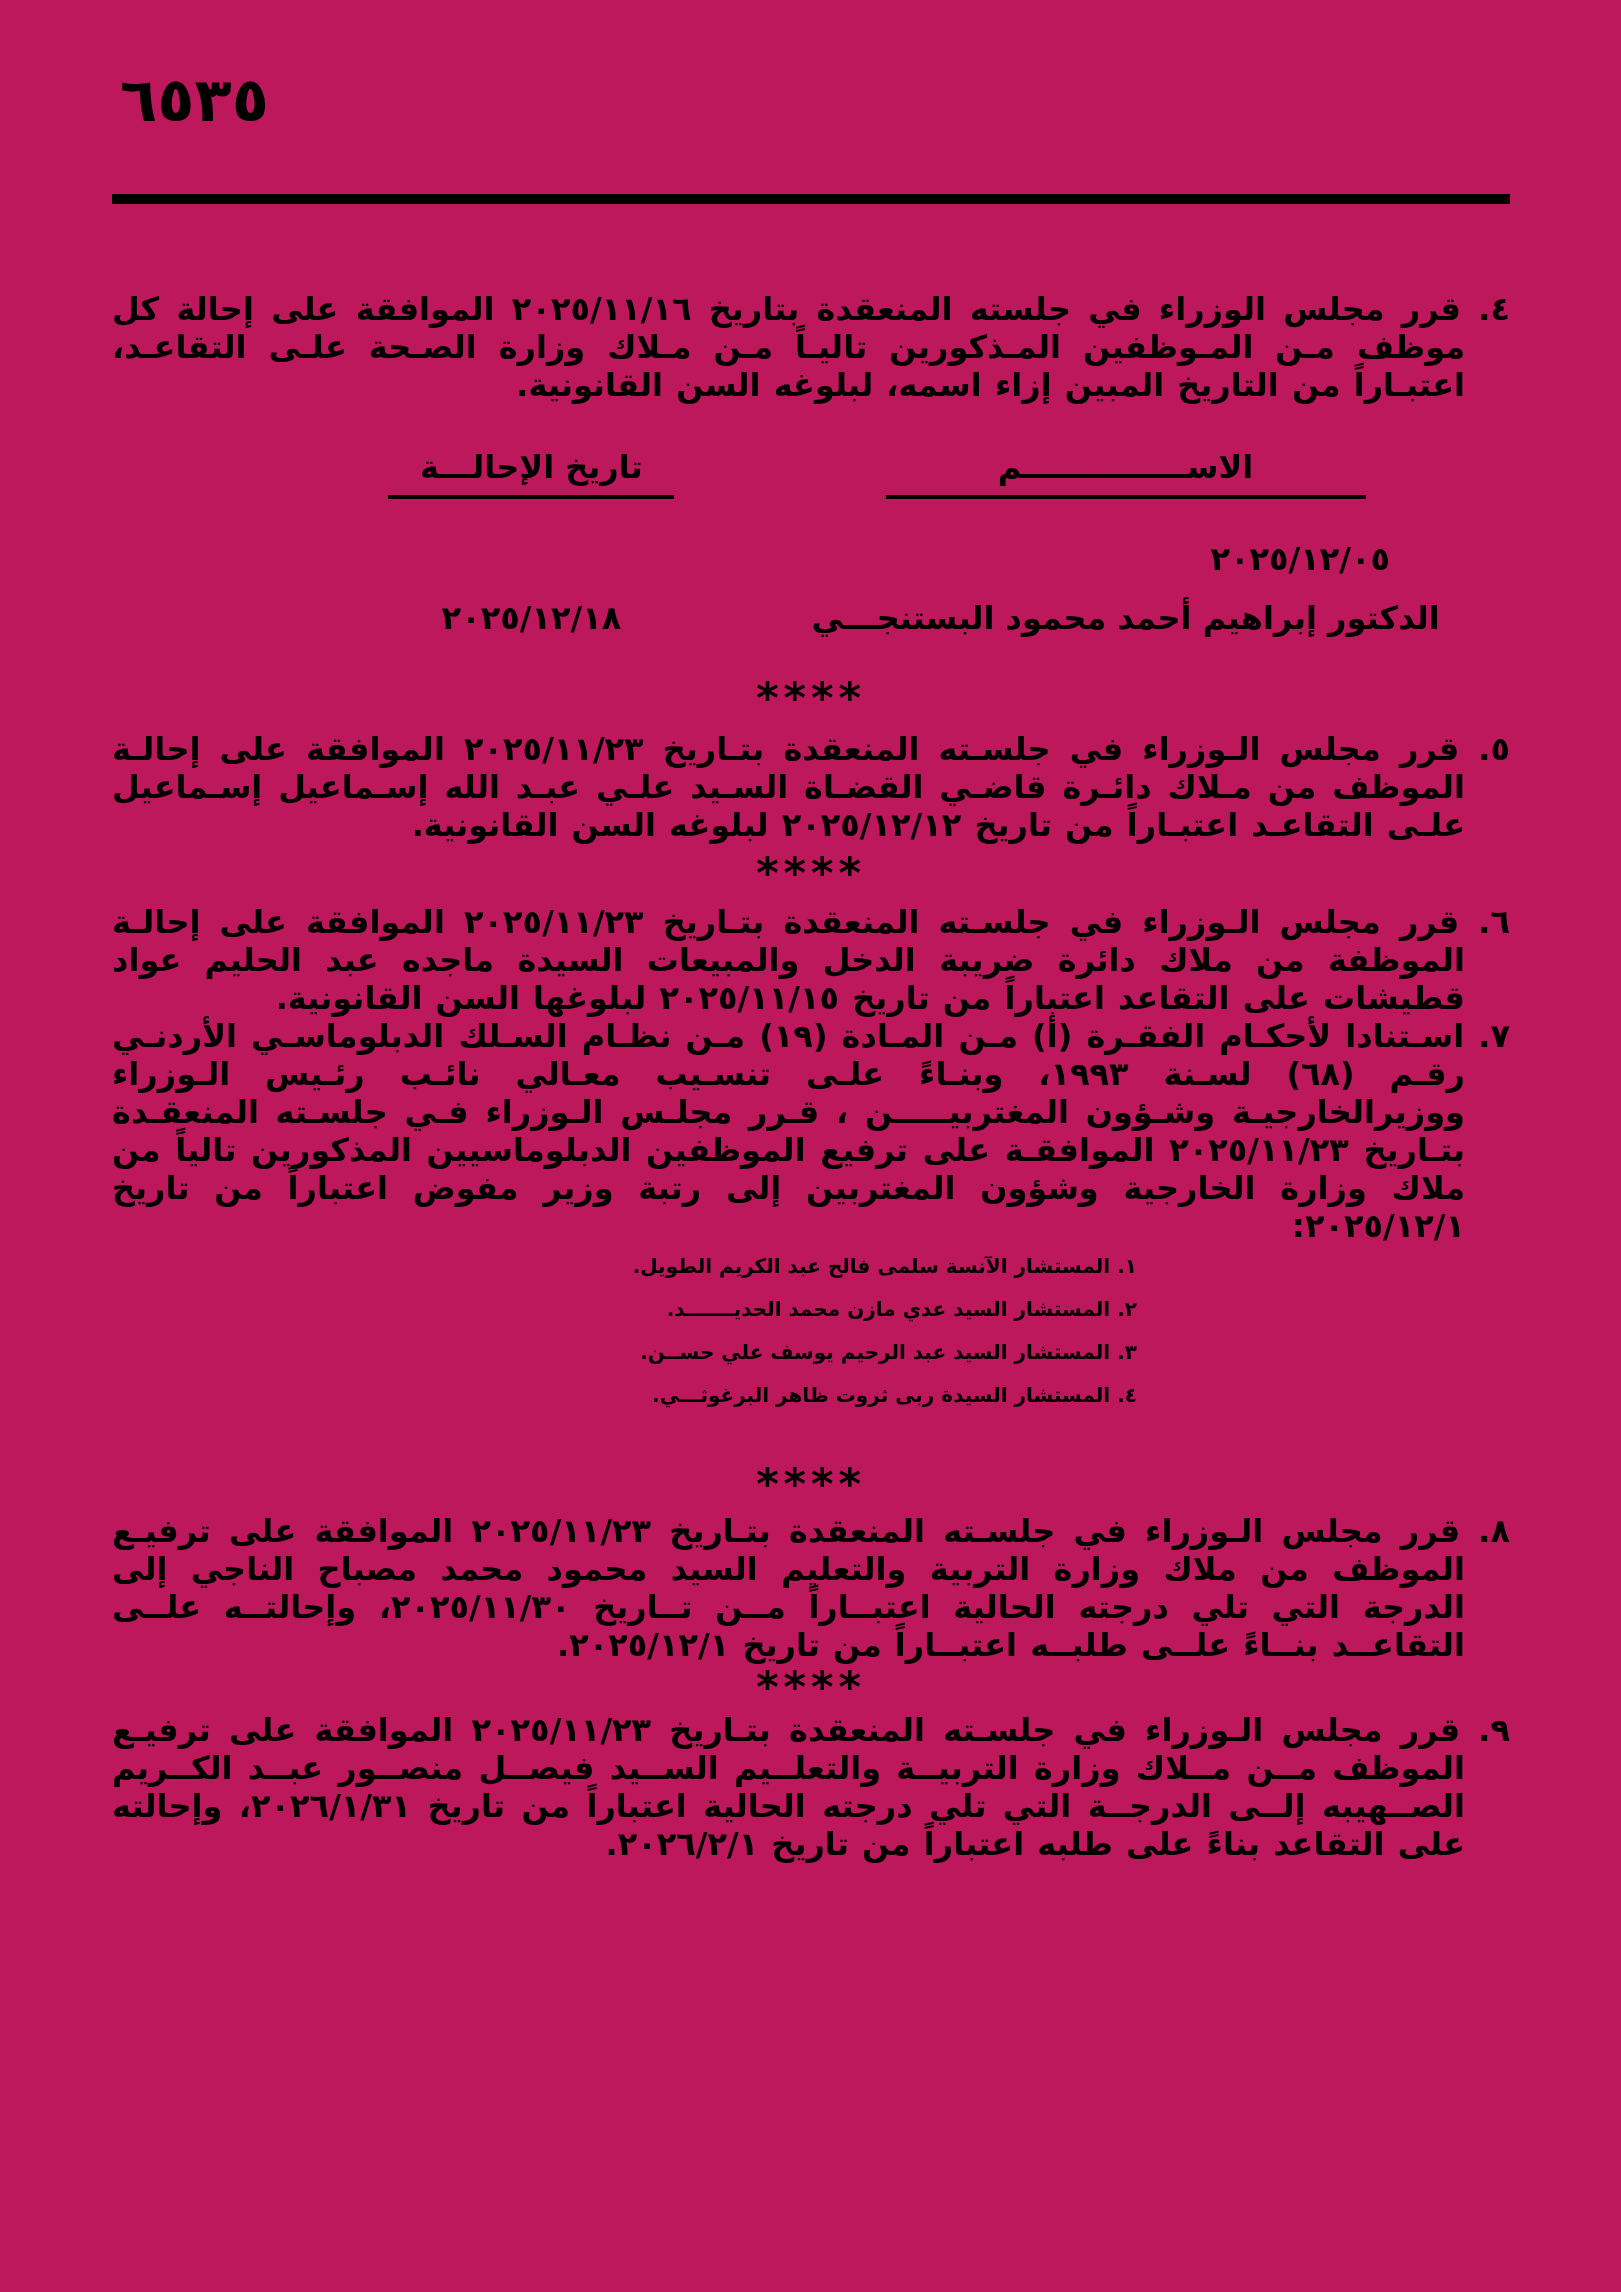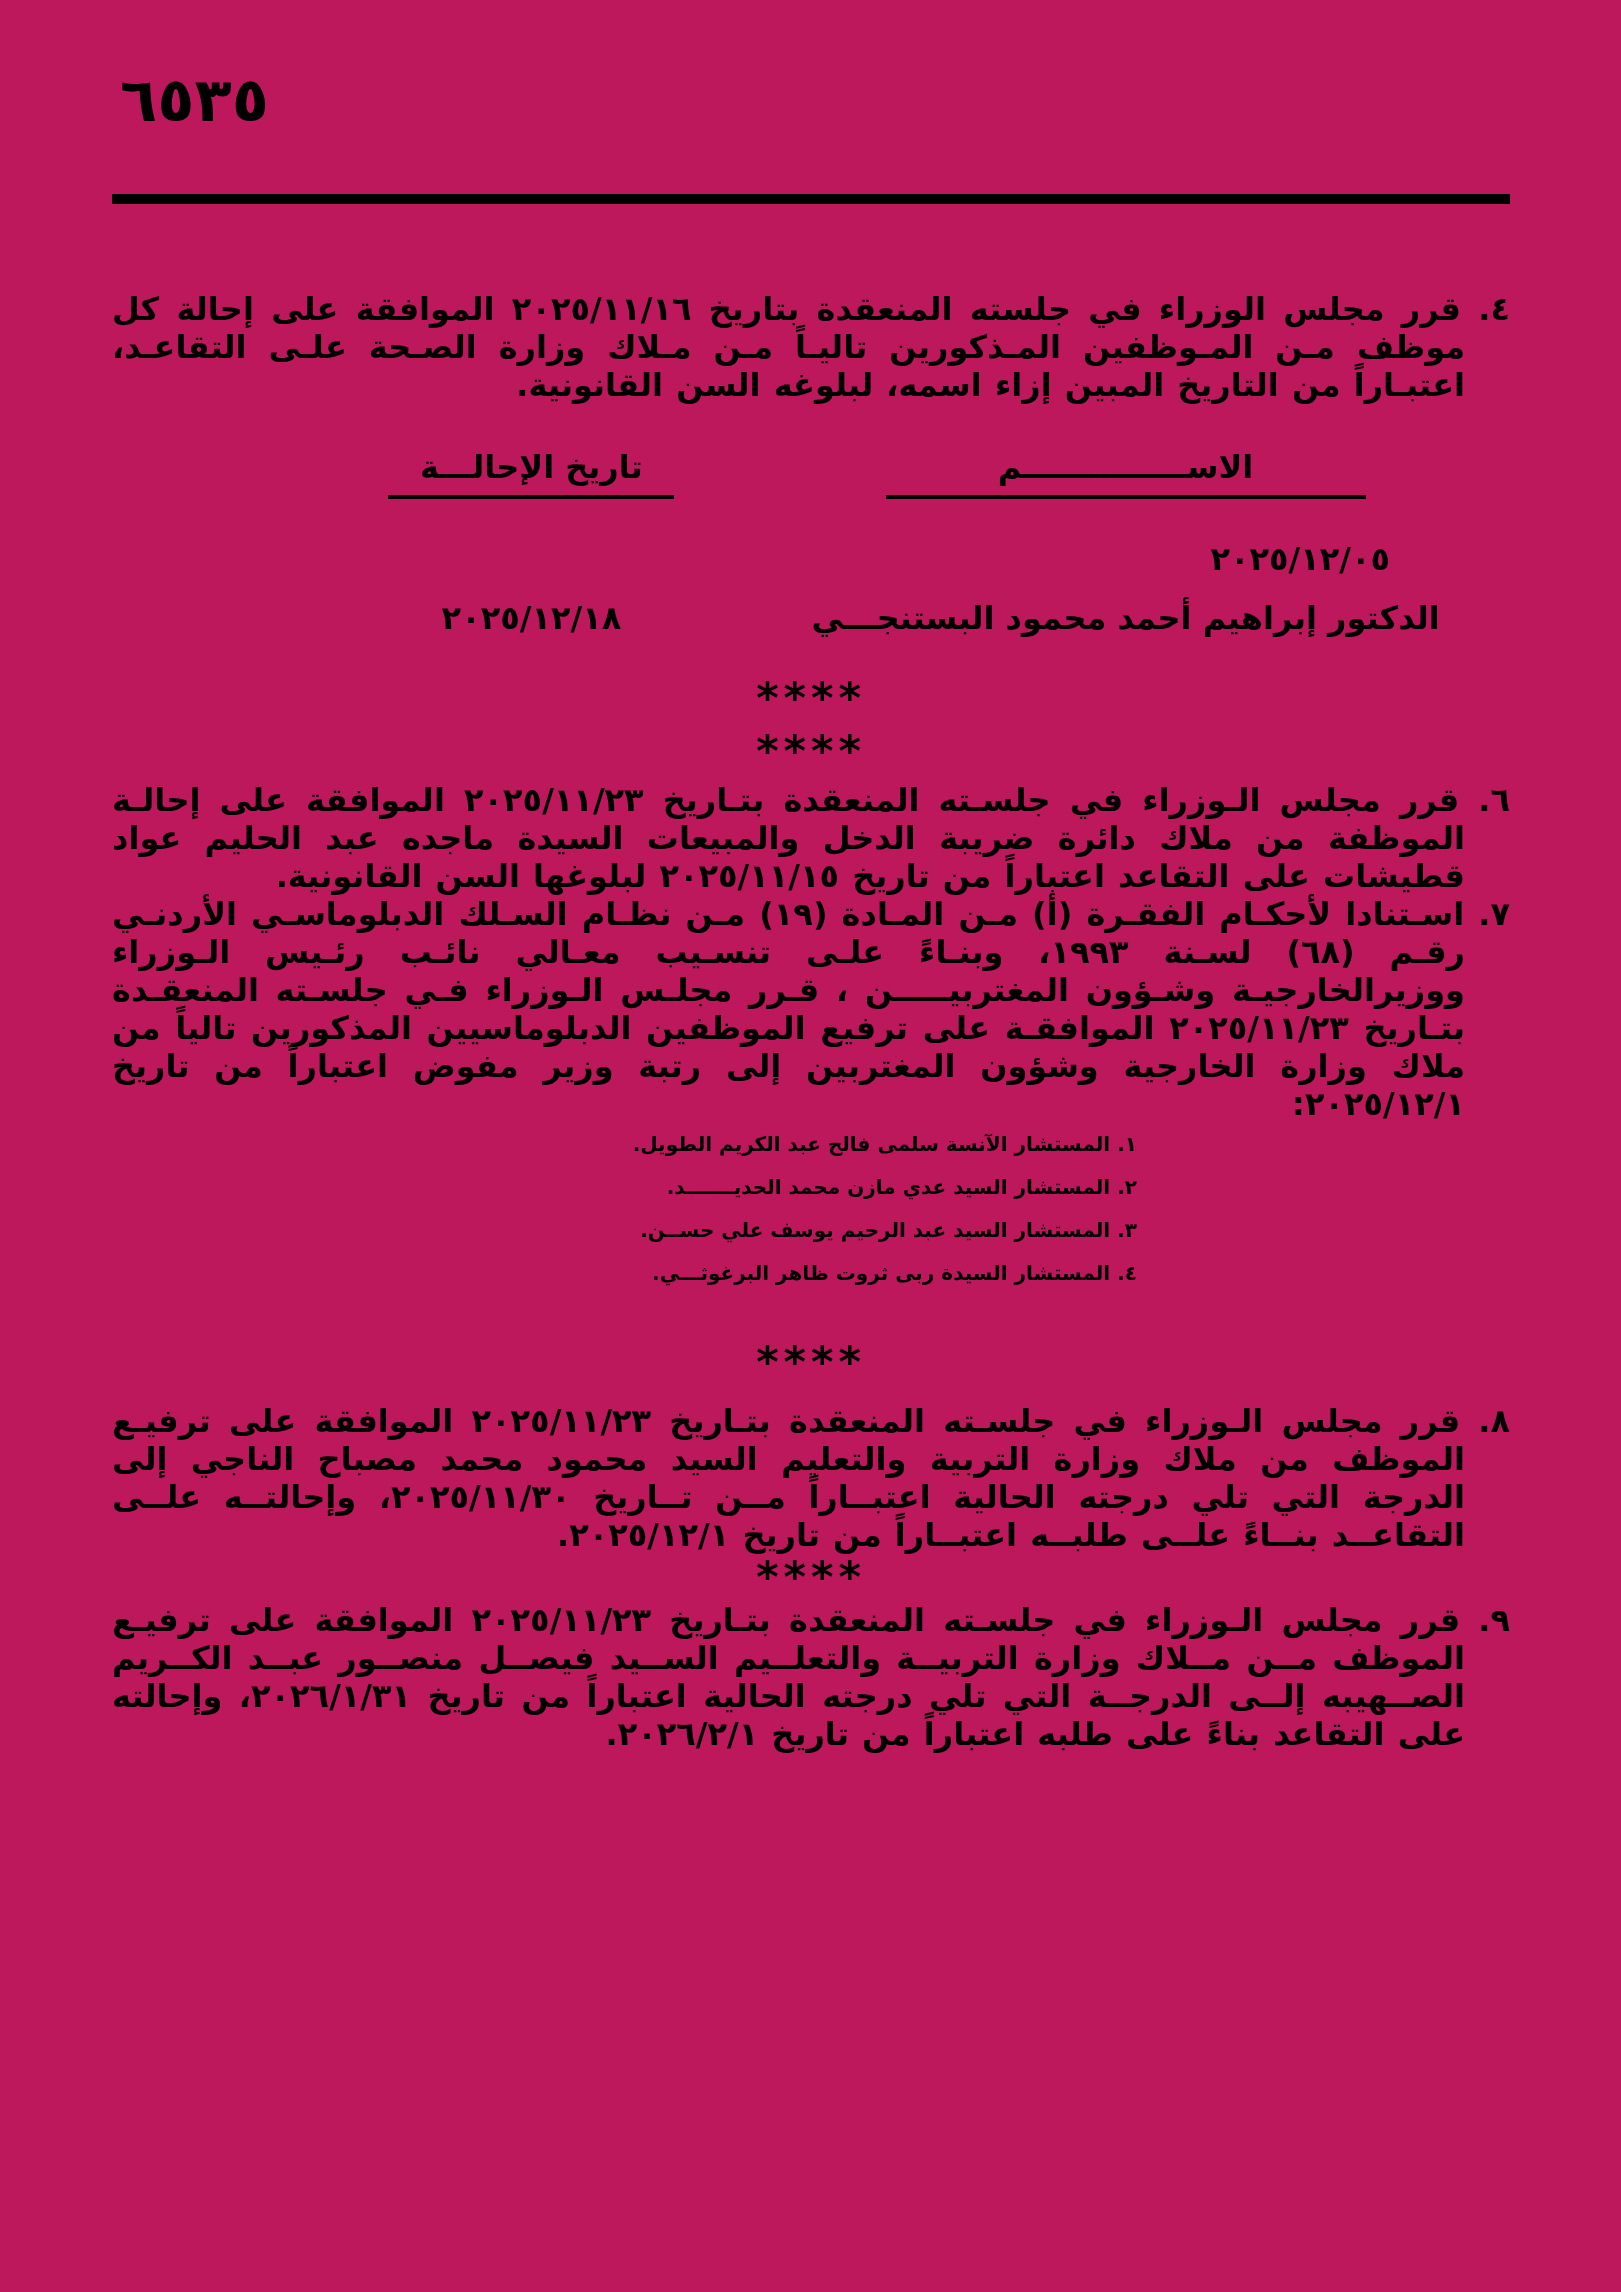--- a/index.html
+++ b/index.html
@@ -41,21 +41,21 @@
   .para {
     font-size:32px; line-height:38px;
     text-align:justify;
     padding-right:45px; text-indent:-45px;
     word-spacing:2px;
   }
   .p4 { margin-top:290px; }
   .p5 { margin-top:7.8px; }
   .p6 { margin-top:5.9px; }
   .p7 { }
-  .p8 { margin-top:16px; }
+  .p8 { margin-top:4px; }
   .p9 { margin-top:0; }
 
   
   .rtable { margin-top:39px; }
   .t-head, .t-row { display:flex; font-size:32px; }
   .t-head { line-height:49px; }
   .cell-name { width:55%; text-align:center; }
   .cell-date { width:30%; text-align:center; }
   .uline {
     display:inline-block;
@@ -113,20 +113,21 @@
         </div>
         <div class="t-row">
           <div class="cell-name">الدكتور إبراهيم أحمد محمود البستنجـــي</div>
           <div class="cell-date">٢٠٢٥/١٢/١٨</div>
         </div>
       </div>
     </div>
 
     <div class="sep sep-1">****</div>
 
+    <p class="para p5">٥. قرر مجلس الـوزراء في جلسـته المنعقدة بتـاريخ ٢٠٢٥/١١/٢٣ الموافقة على إحالـة الموظف من مـلاك دائـرة قاضـي القضـاة السـيد علـي عبـد الله إسـماعيل إسـماعيل علـى التقاعـد اعتبـاراً من تاريخ ٢٠٢٥/١٢/١٢ لبلوغه السن القانونية.</p>
 
     <div class="sep sep-2">****</div>
 
     <p class="para p6">٦. قرر مجلس الـوزراء في جلسـته المنعقدة بتـاريخ ٢٠٢٥/١١/٢٣ الموافقة على إحالـة الموظفة من ملاك دائرة ضريبة الدخل والمبيعات السيدة ماجده عبد الحليم عواد قطيشات على التقاعد اعتباراً من تاريخ ٢٠٢٥/١١/١٥ لبلوغها السن القانونية.</p>
 
     <p class="para p7">٧. اسـتنادا لأحكـام الفقـرة (أ) مـن المـادة (١٩) مـن نظـام السـلك الدبلوماسـي الأردنـي رقـم (٦٨) لسـنة ١٩٩٣، وبنـاءً علـى تنسـيب معـالي نائـب رئـيس الـوزراء ووزيرالخارجيـة وشـؤون المغتربيـــــن ، قـرر مجلـس الـوزراء فـي جلسـته المنعقـدة بتـاريخ ٢٠٢٥/١١/٢٣ الموافقـة على ترفيع الموظفين الدبلوماسيين المذكورين تالياً من ملاك وزارة الخارجية وشؤون المغتربين إلى رتبة وزير مفوض اعتباراً من تاريخ ٢٠٢٥/١٢/١:</p>
 
     <div class="sub-list">
       <div class="sub-item">١. المستشار الآنسة سلمى فالح عبد الكريم الطويل.</div>
       <div class="sub-item">٢. المستشار السيد عدي مازن محمد الحديـــــــد.</div>

